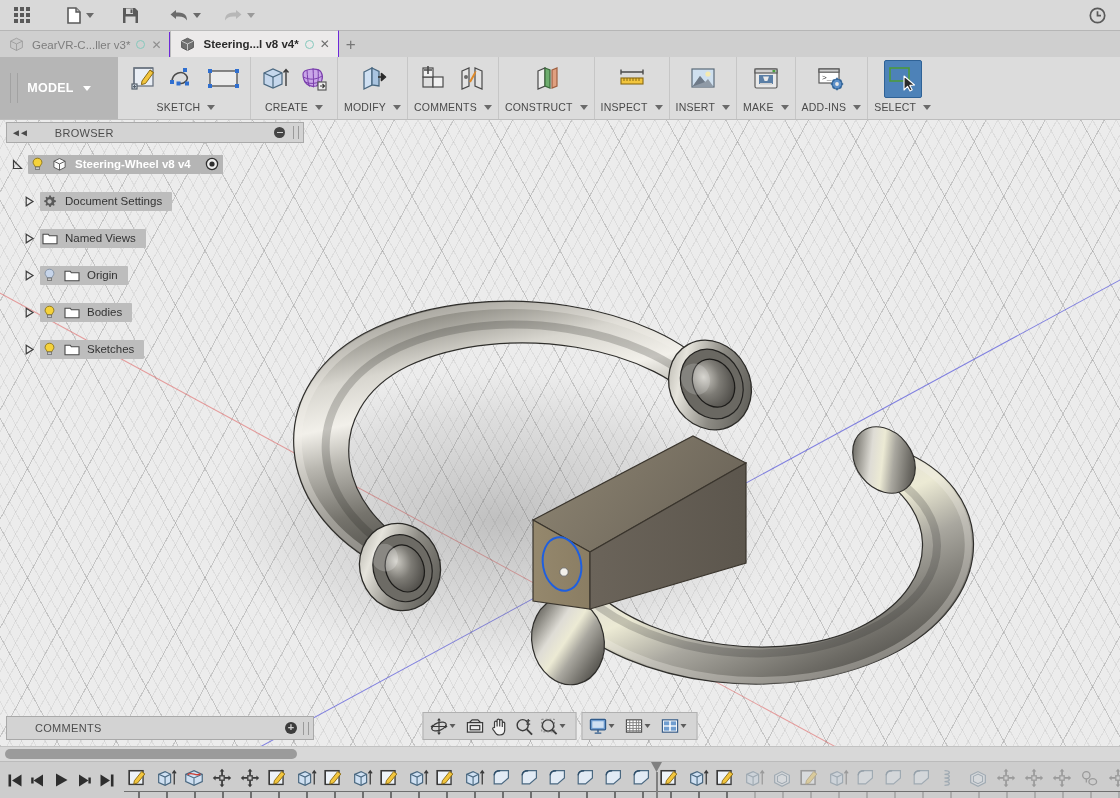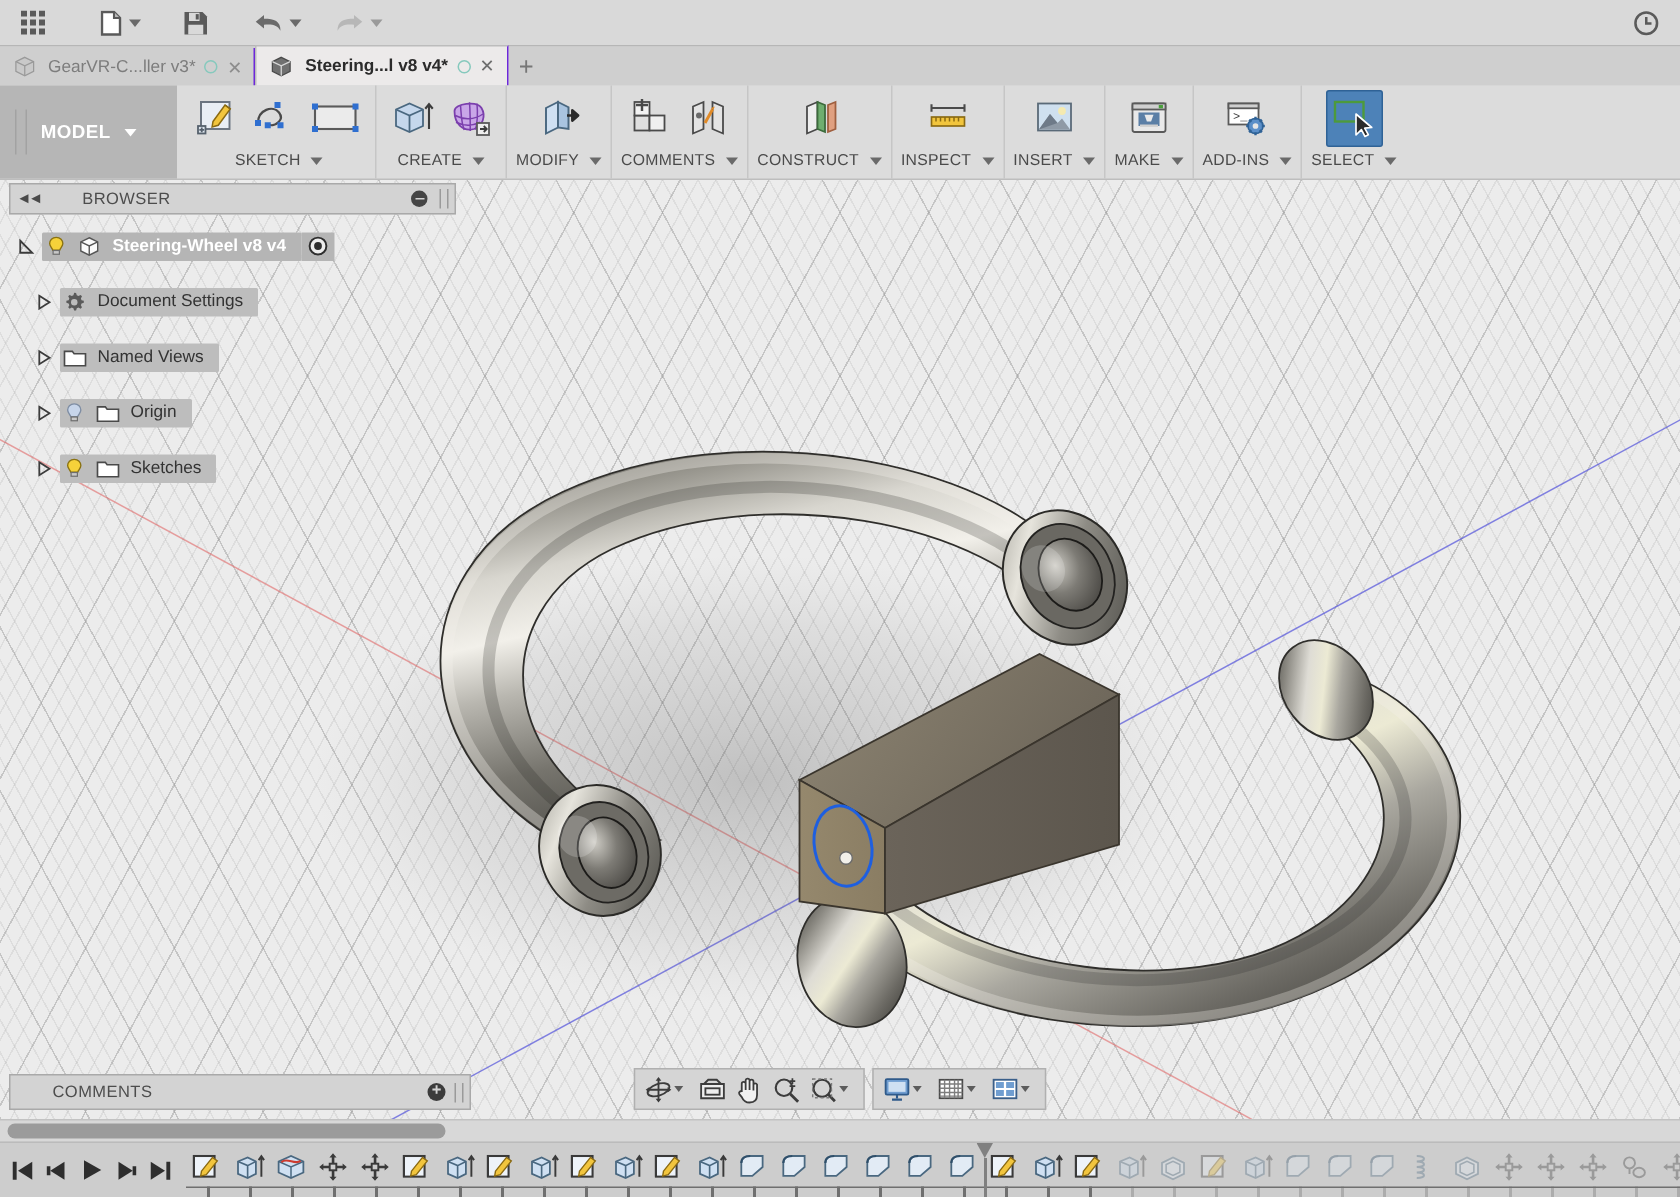--- a/index.html
+++ b/index.html
@@ -658,20 +658,41 @@
             </span>
             <span class="ic">
               <svg width="16" height="14" viewBox="0 0 16 14">
                 <path d="M1 3.2 h5.2 l1.2 1.6 h7.6 v8 h-14 z" fill="#fff" stroke="#4a4a4a" stroke-width="1.1"></path>
               </svg>
             </span>
             <span class="nlabel">Origin</span>
           </span>
         </div>
 
+        <div class="node" style="padding-left:12px;">
+          <span class="arrow">
+            <svg width="11" height="11" viewBox="0 0 11 11">
+                <path d="M2.2 1.2 L9 5.5 L2.2 9.8 Z" fill="none" stroke="#3c3c3c" stroke-width="1.2"></path>
+              </svg>
+          </span>
+          <span class="pill">
+            <span class="ic">
+              <svg width="13" height="14" viewBox="0 0 13 14">
+                <path d="M6.5 1.2 C9.2 1.2 10.9 3.2 10.9 5.4 C10.9 7.2 9.2 8.3 8.8 9.8 H4.2 C3.8 8.3 2.1 7.2 2.1 5.4 C2.1 3.2 3.8 1.2 6.5 1.2 Z" fill="#f5d23a" stroke="#8a7212" stroke-width=".9"></path>
+                <rect x="4.4" y="10" width="4.2" height="2.5" fill="#c8c8c8" stroke="#6e6e6e" stroke-width=".8"></rect>
+              </svg>
+            </span>
+            <span class="ic">
+              <svg width="16" height="14" viewBox="0 0 16 14">
+                <path d="M1 3.2 h5.2 l1.2 1.6 h7.6 v8 h-14 z" fill="#fff" stroke="#4a4a4a" stroke-width="1.1"></path>
+              </svg>
+            </span>
+            <span class="nlabel">Bodies</span>
+          </span>
+        </div>
 
         <div class="node" style="padding-left:12px;">
           <span class="arrow">
             <svg width="11" height="11" viewBox="0 0 11 11">
                 <path d="M2.2 1.2 L9 5.5 L2.2 9.8 Z" fill="none" stroke="#3c3c3c" stroke-width="1.2"></path>
               </svg>
           </span>
           <span class="pill">
             <span class="ic">
               <svg width="13" height="14" viewBox="0 0 13 14">

